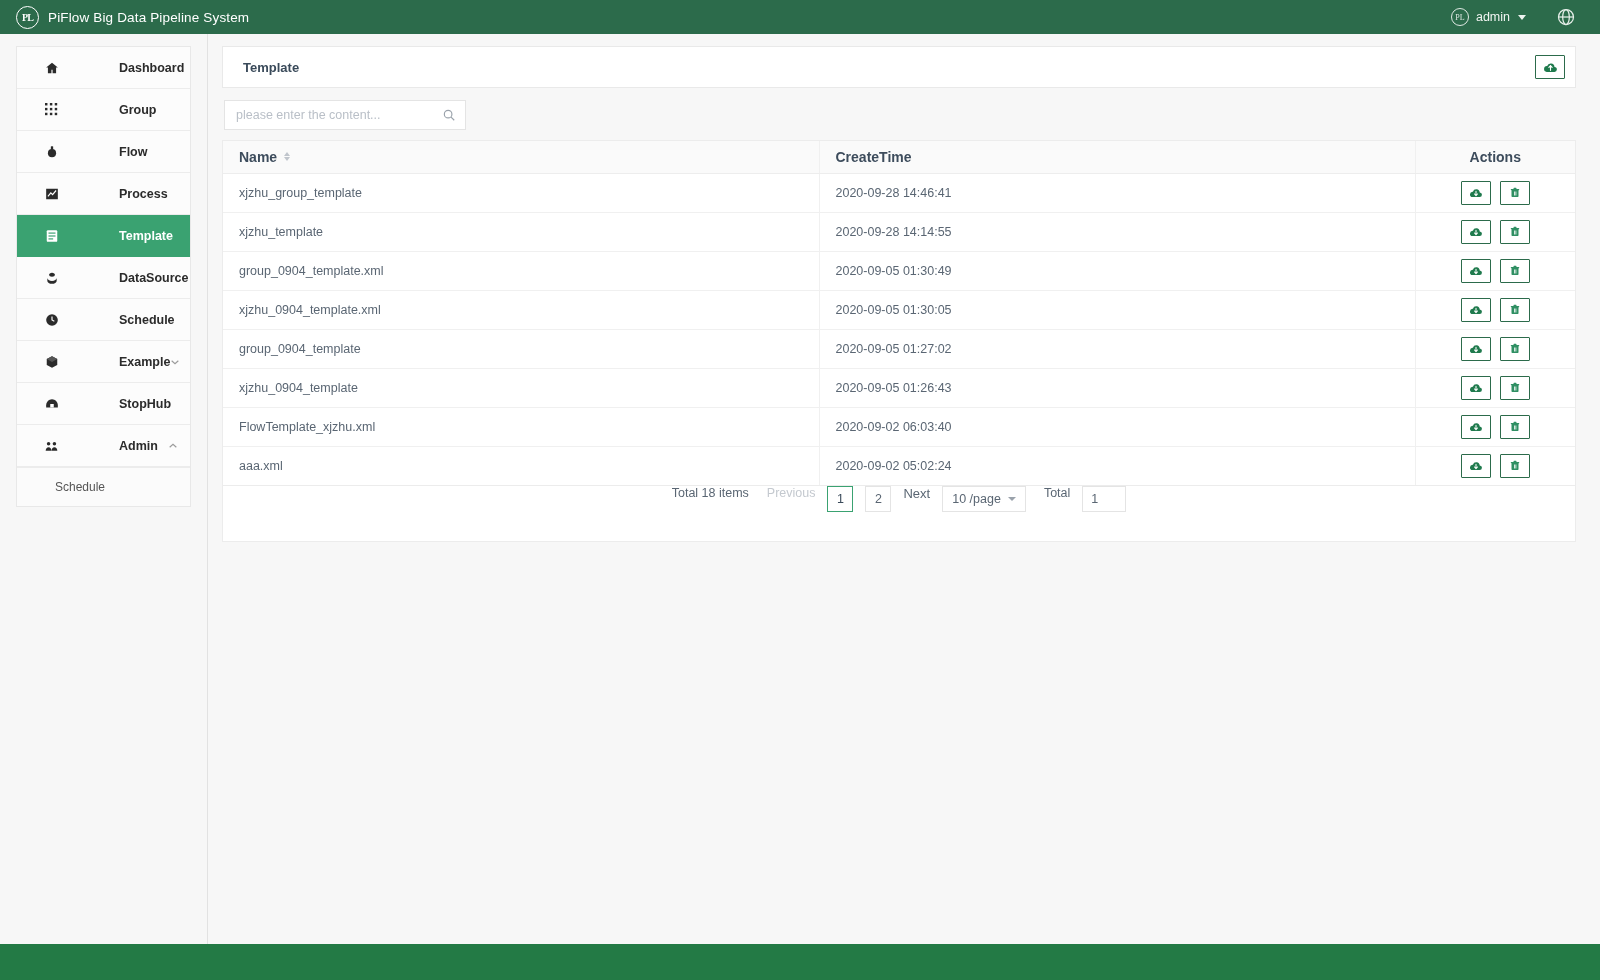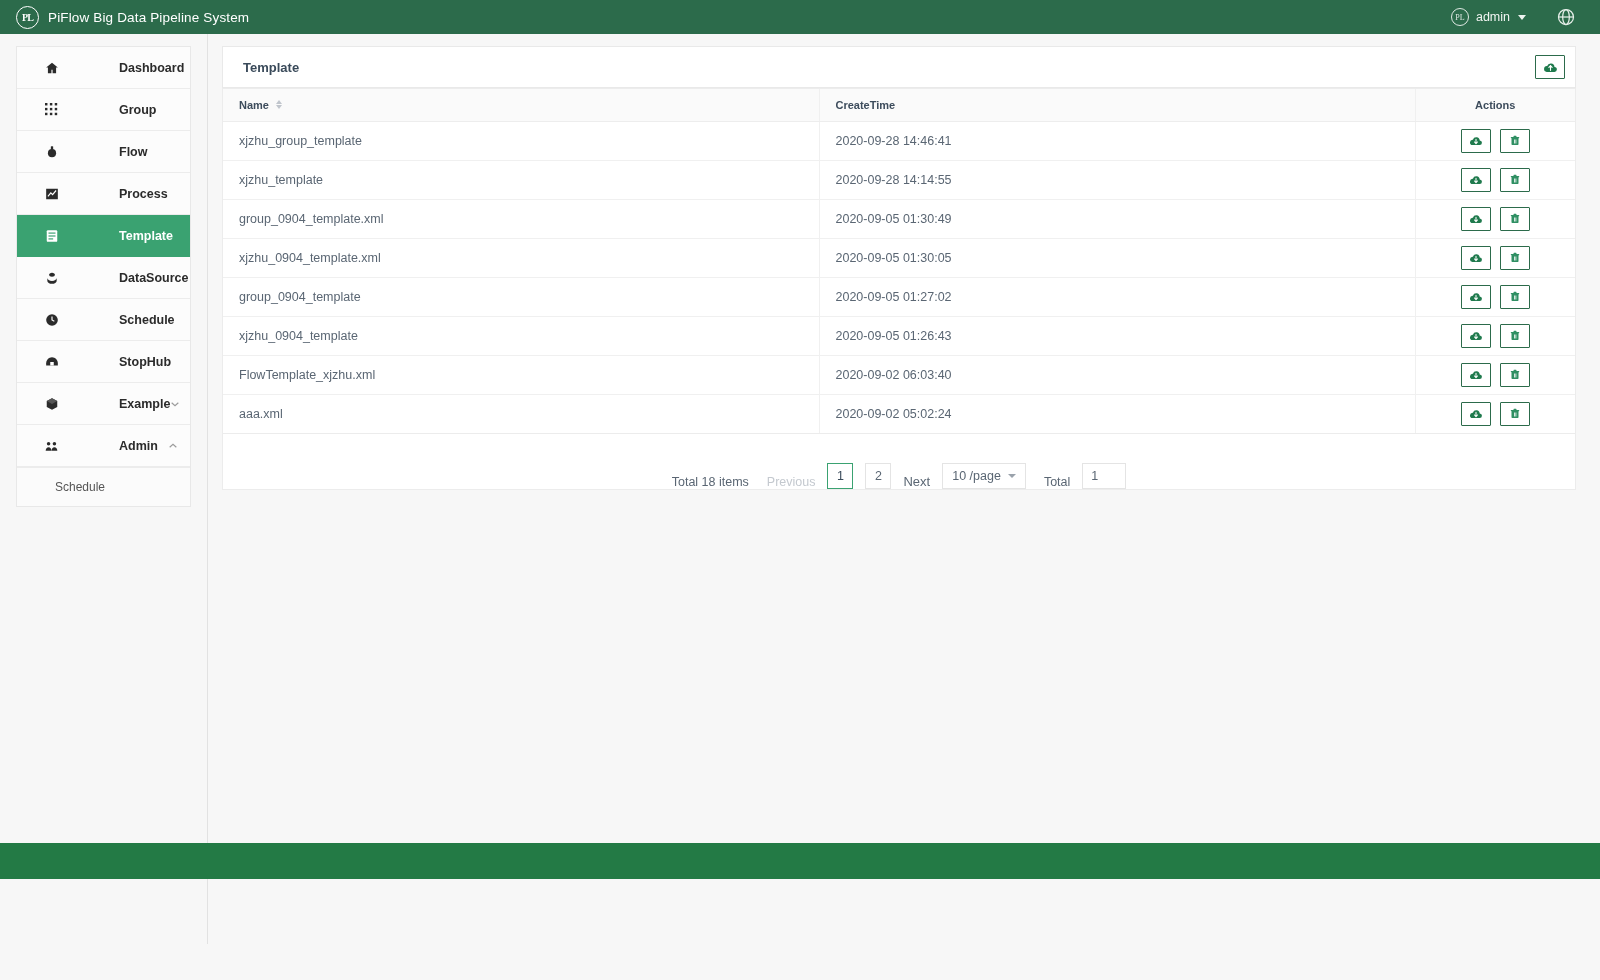--- a/index.html
+++ b/index.html
@@ -2,21 +2,21 @@
 <html><head>
 <meta charset="utf-8">
 <style>
   * { box-sizing: border-box; margin: 0; padding: 0; }
   html, body {
     width: 1600px; height: 980px;
     font-family: "Liberation Sans", sans-serif;
     background: #f7f7f7;
     overflow: hidden;
   }
-  .app { position: relative; width: 1600px; height: 879px; background: #f0abfc; }
+  .app { position: relative; width: 1600px; height: 980px; background: #f0abfc; }
 
   
   .topbar {
     position: absolute; top: 0; left: 0; width: 1600px; height: 34px;
     background: #2c6b4b;
     display: flex; align-items: center;
   }
   .brand { display: flex; align-items: center; gap: 9px; padding-left: 16px; }
   .brand-logo {
     width: 23px; height: 23px; border-radius: 50%;
@@ -125,21 +125,21 @@
   .search-box input::placeholder { color: #b9bfc7; }
   .search-icon {
     position: absolute; right: 9px; top: 50%;
     transform: translateY(-50%); display: flex;
   }
 
   .table-card { background: #ffffff; border: 1px solid #ececec; }
   table { width: 100%; border-collapse: collapse; table-layout: fixed; }
   thead th {
     background: #fafafa; height: 32px;
-    font-size: 11px; font-weight: bold; color: #3d4c5c;
+    font-size: 14px; font-weight: bold; color: #3d4c5c;
     text-align: left; padding: 0 16px;
     border-bottom: 1px solid #ededed;
   }
   th.col-name { width: 596px; }
   th.col-time { width: 596px; border-left: 1px solid #f0f0f0; }
   th.col-actions { width: auto; text-align: center; border-left: 1px solid #f0f0f0; }
   .th-inner { display: flex; align-items: center; gap: 7px; }
   .sort-icon { display: inline-flex; flex-direction: column; gap: 1px; }
   .sort-caret-up {
     width: 0; height: 0;
@@ -159,21 +159,21 @@
     white-space: nowrap; overflow: hidden; text-overflow: ellipsis;
   }
   tbody tr:last-child td { border-bottom: none; }
   td.c-time { border-left: 1px solid #f0f0f0; }
   td.c-actions { border-left: 1px solid #f0f0f0; text-align: center; }
   .row-btns { display: flex; align-items: center; justify-content: center; gap: 9px; }
 
   .pager-card {
     background: #ffffff; border: 1px solid #ececec;
     border-top: none;
-    height: 56px; display: flex; align-items: flex-end; justify-content: center;
+    height: 56px; display: flex; align-items: flex-start; justify-content: center;
     gap: 12px;
   }
   .pg-total { font-size: 12.5px; color: #5a6673; margin-right: 6px; }
   .pg-prev { font-size: 12.5px; color: #c4c9cf; cursor: default; }
   .pg-next { font-size: 13px; color: #5a6673; cursor: pointer; }
   .pg-num {
     min-width: 26px; height: 26px; border: 1px solid #e4e4e4;
     background: #fff; display: inline-flex; align-items: center;
     justify-content: center; font-size: 12.5px; color: #5a6673;
     cursor: pointer; padding: 0 6px;
@@ -312,40 +312,40 @@
                 <circle cx="12" cy="12" r="10" fill="#2b2b2b"></circle>
                 <polyline points="12,6 12,12 16,14" fill="none" stroke="#fff" stroke-width="2"></polyline>
               </svg>
           </span>
           <span class="mi-label">Schedule</span>
         </div>
 
         <div class="menu-item">
           <span class="mi-icon">
             <svg width="14" height="14" viewBox="0 0 24 24" fill="#2b2b2b">
-                <path d="M12 4C6.5 4 2 9 2 14v4h20v-4c0-5-4.5-10-10-10z"></path>
-                <rect x="9" y="12" width="6" height="6" fill="#fff"></rect>
-              </svg>
-          </span>
-          <span class="mi-label">StopHub</span>
-        </div>
-
-        <div class="menu-item">
-          <span class="mi-icon">
-            <svg width="14" height="14" viewBox="0 0 24 24" fill="#2b2b2b">
                 <path d="M12 2 3 7v10l9 5 9-5V7z"></path>
                 <path d="M12 2 3 7l9 5 9-5z" fill="#555"></path>
               </svg>
           </span>
           <span class="mi-label">Example</span>
           <span class="mi-chevron">
             <svg width="10" height="10" viewBox="0 0 12 12" fill="none" stroke="#9b9b9b" stroke-width="1.4">
                 <polyline points="2,4.5 6,8 10,4.5"></polyline>
               </svg>
           </span>
+        </div>
+
+        <div class="menu-item">
+          <span class="mi-icon">
+            <svg width="14" height="14" viewBox="0 0 24 24" fill="#2b2b2b">
+                <path d="M12 4C6.5 4 2 9 2 14v4h20v-4c0-5-4.5-10-10-10z"></path>
+                <rect x="9" y="12" width="6" height="6" fill="#fff"></rect>
+              </svg>
+          </span>
+          <span class="mi-label">StopHub</span>
         </div>
 
         <div class="menu-item">
           <span class="mi-icon">
             <svg width="15" height="14" viewBox="0 0 24 24" fill="#2b2b2b">
                 <circle cx="7" cy="8" r="3"></circle>
                 <circle cx="17" cy="8" r="3"></circle>
                 <path d="M2 20c0-3.3 2.2-6 5-6s5 2.7 5 6z"></path>
                 <path d="M12 20c0-3.3 2.2-6 5-6s5 2.7 5 6z"></path>
               </svg>
@@ -374,20 +374,31 @@
         <div class="head-actions">
           <span class="icon-btn">
             <svg width="15" height="15" viewBox="0 0 24 24">
               <path d="M6 19h12a4 4 0 0 0 .4-8 6 6 0 0 0-11.7-1.3A4.2 4.2 0 0 0 6 19z" fill="#1f7a4d"></path>
               <path d="M12 16.5V9.5M12 9l-2.6 2.8M12 9l2.6 2.8" stroke="#ffffff" stroke-width="1.8" fill="none" stroke-linecap="round"></path>
             </svg>
           </span>
         </div>
       </div>
 
+      <div class="search-row">
+        <div class="search-box">
+          <input type="text" value="" placeholder="please enter the content..." style="">
+          <span class="search-icon">
+            <svg width="14" height="14" viewBox="0 0 24 24" fill="none" stroke="#9aa2ab" stroke-width="2">
+              <circle cx="10.5" cy="10.5" r="6.5"></circle>
+                <line x1="15.5" y1="15.5" x2="21" y2="21"></line>
+            </svg>
+          </span>
+        </div>
+      </div>
 
       <div class="table-card">
         <table>
           <thead>
             <tr>
               <th class="col-name">
                 <div class="th-inner">
                   <span>Name</span>
                   <span class="sort-icon">
                     <span class="sort-caret-up"></span>

